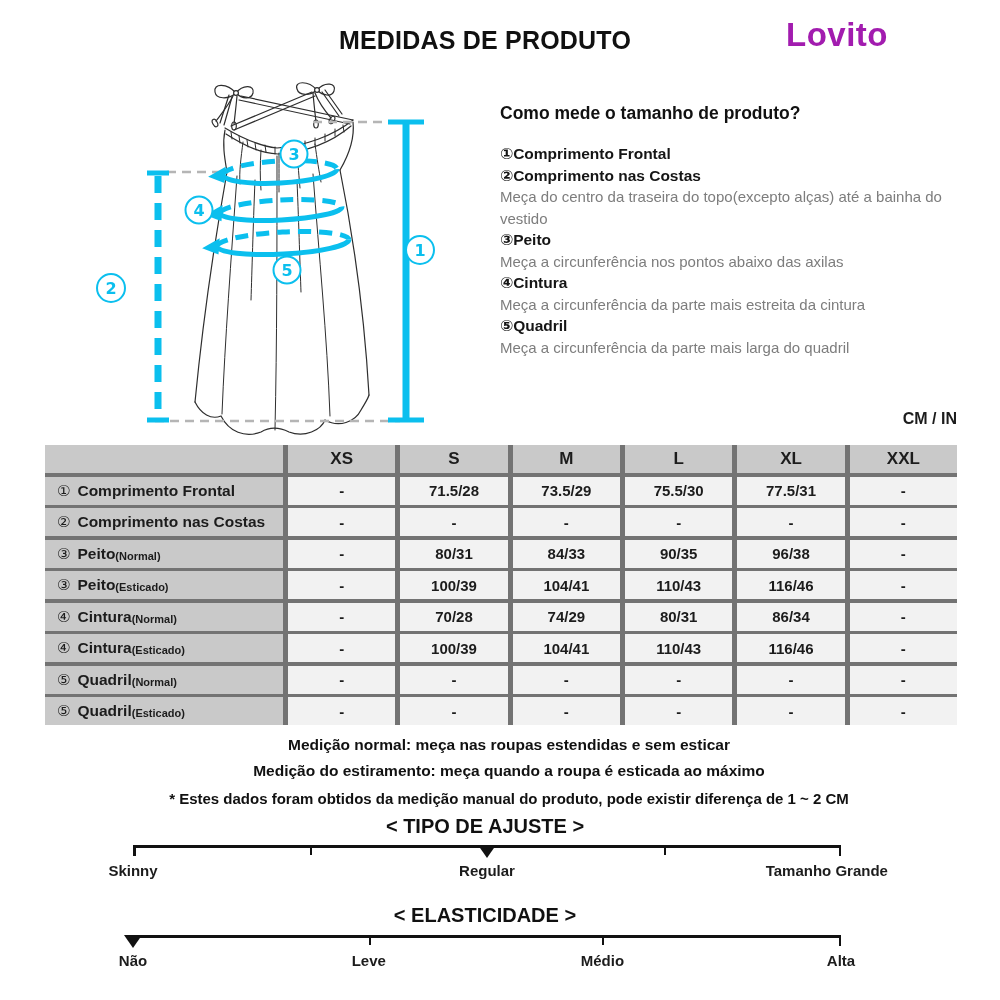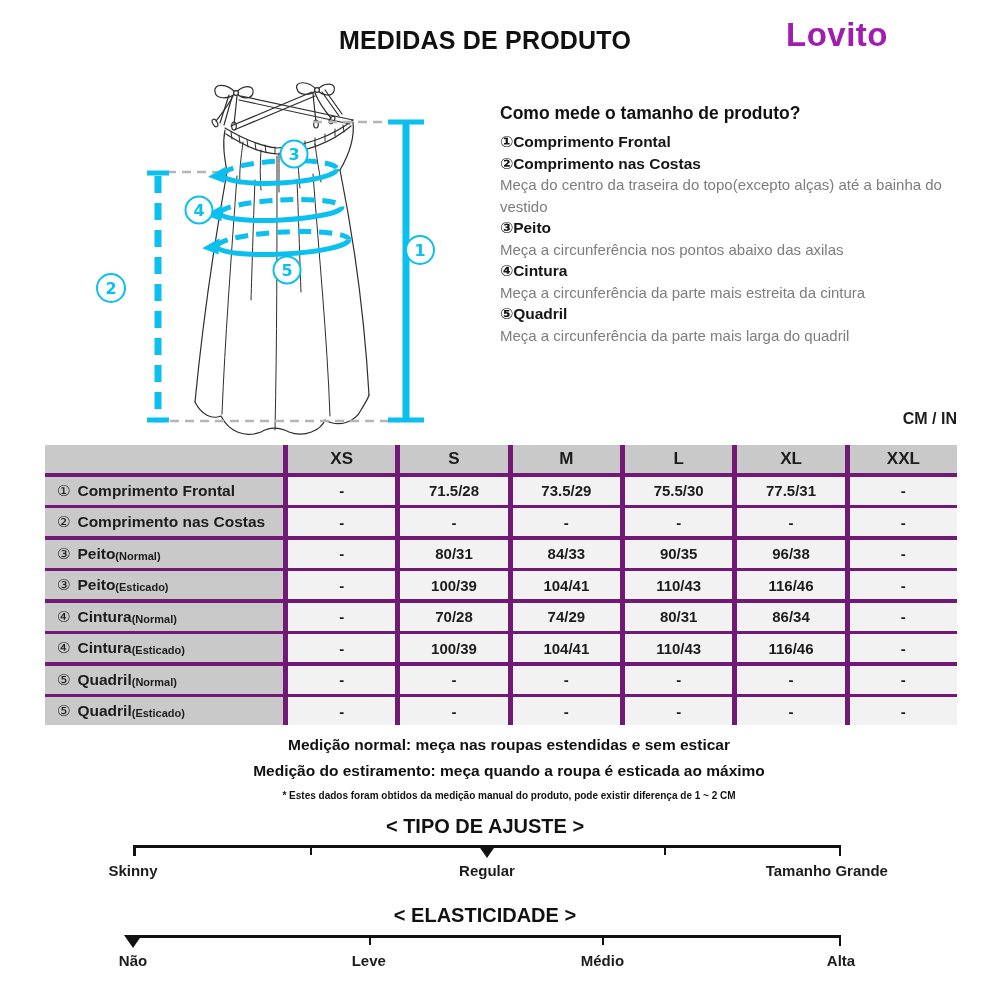--- a/index.html
+++ b/index.html
@@ -9,42 +9,42 @@
   }
   .abs{position:absolute;}
 
   
   .page-title{left:0;top:26px;width:970px;text-align:center;
     font-size:25px;font-weight:bold;letter-spacing:.2px;color:#111;}
   .brand-logo{left:786px;top:16px;font-size:33px;font-weight:bold;color:#a21caf;letter-spacing:.5px;}
 
   
   .howto{left:500px;top:103px;width:478px;}
-  .howto h2{margin:0 0 7px 0;font-size:17.5px;font-weight:bold;color:#111;}
+  .howto h2{margin:0 0 19px 0;font-size:17.5px;font-weight:bold;color:#111;}
   .howto .item-title{font-size:15.5px;font-weight:bold;line-height:21.5px;color:#151515;}
   .howto .item-desc{font-size:15px;line-height:21.5px;color:#7d7d7d;width:458px;}
 
   .unit-label{left:845px;top:410px;width:112px;text-align:right;font-size:16px;font-weight:bold;}
 
   
   .size-table{left:45px;top:445px;width:912px;display:grid;
-    grid-template-columns:238px repeat(6,1fr);grid-auto-rows:28px;gap:3.5px 5px;background:#701a75;}
+    grid-template-columns:238px repeat(6,1fr);grid-auto-rows:28px;gap:3.5px 5px;background:#737373;}
   .size-table .cell{display:flex;align-items:center;justify-content:center;}
   .size-table .corner,.size-table .head,.size-table .rowlabel{background:#c9c9c9;}
   .size-table .head{font-size:17px;font-weight:bold;}
   .size-table .rowlabel{justify-content:flex-start;padding-left:12px;font-weight:bold;font-size:15.5px;}
   .size-table .rowlabel .num{margin-right:7px;font-weight:normal;font-size:15px;}
   .size-table .rowlabel .sub{font-size:11px;position:relative;top:2px;}
   .size-table .val{background:#f2f2f2;font-size:15px;font-weight:bold;}
 
   
   .note{left:0;width:970px;text-align:center;font-weight:bold;color:#111;padding-left:24px;}
   .note1{top:736px;font-size:15.5px;}
   .note2{top:762px;font-size:15.5px;}
-  .note3{top:790px;font-size:10px;}
+  .note3{top:790px;font-size:15px;}
 
   
   .scale-title{left:0;width:970px;text-align:center;font-size:20px;font-weight:bold;color:#111;}
   .scale-line{left:133px;width:708px;height:14px;}
   .scale-line .bar{position:absolute;left:0;right:0;top:0;height:2.5px;background:#111;}
   .scale-line .cap{position:absolute;width:2.5px;height:11px;background:#111;top:0;}
   .scale-line .tick{position:absolute;width:2px;height:10px;background:#111;top:0;}
   .scale-line .tri{position:absolute;top:0;width:0;height:0;
     border-left:9px solid transparent;border-right:9px solid transparent;border-top:13px solid #111;
     transform:translateX(-50%);}

